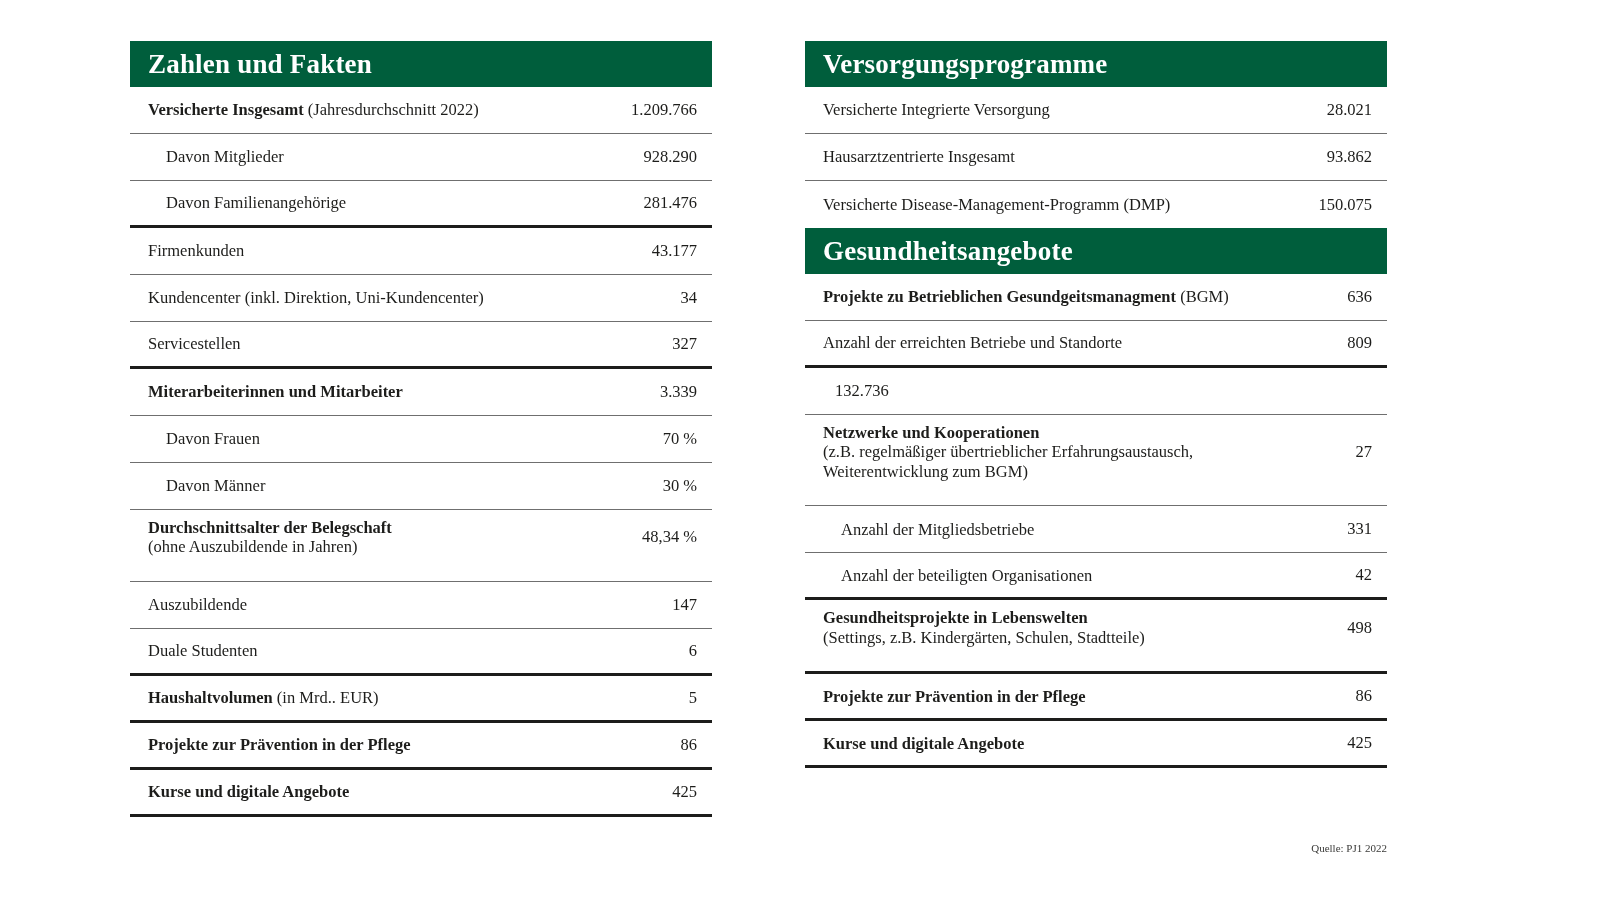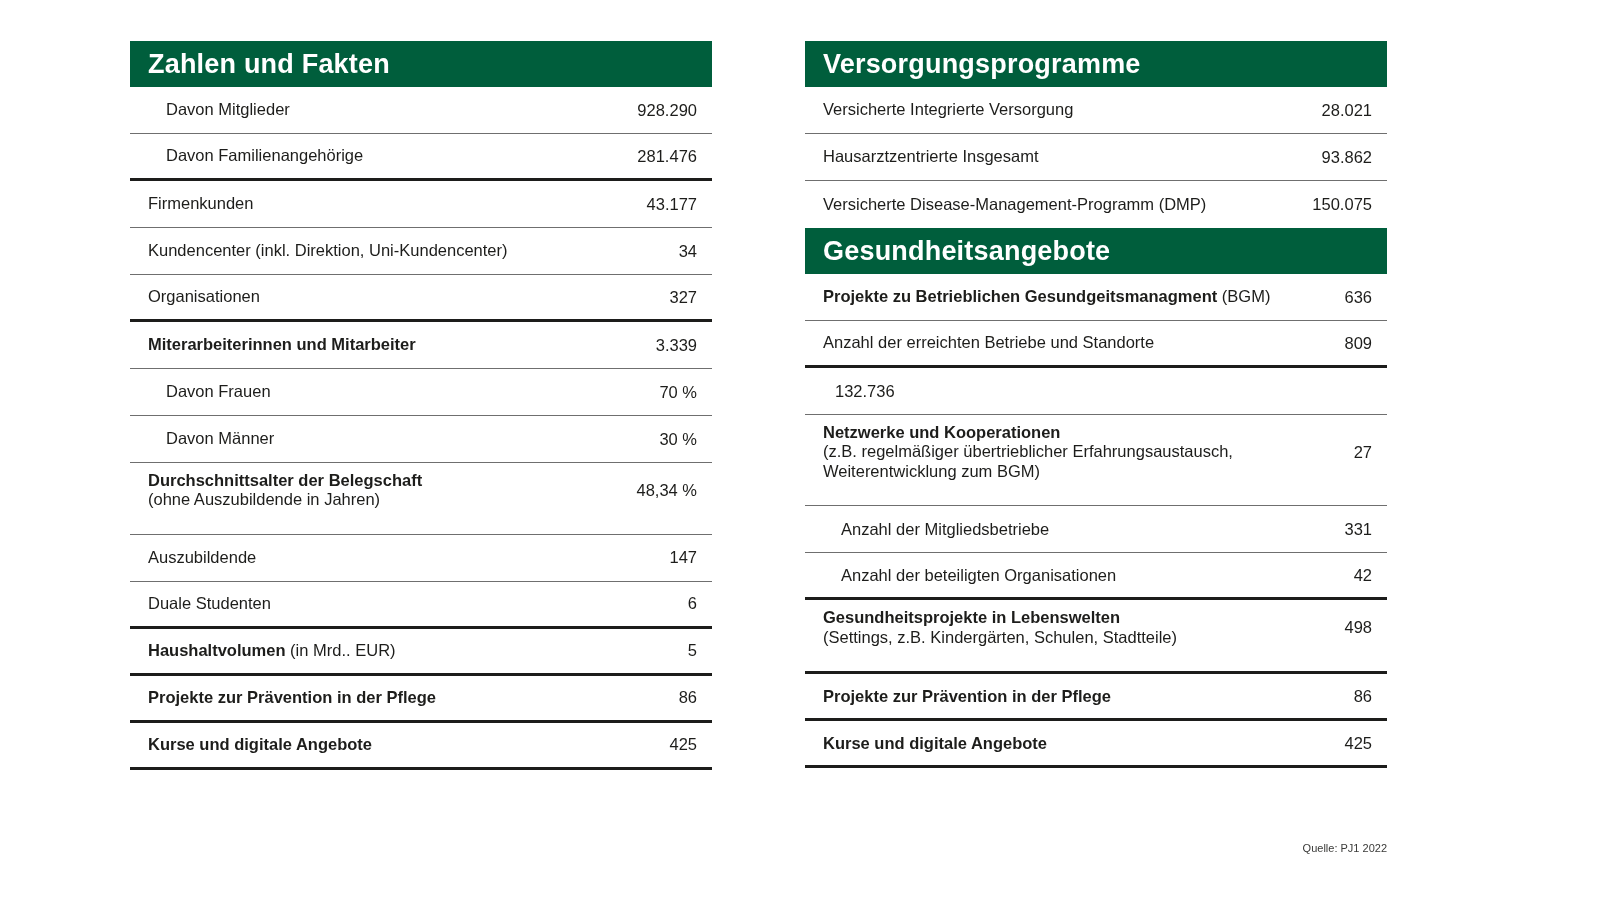--- a/index.html
+++ b/index.html
@@ -1,18 +1,18 @@
 <!DOCTYPE html>
 <html><head>
 <meta charset="utf-8">
 <style>
   * { margin:0; padding:0; box-sizing:border-box; }
   html,body { width:1600px; height:900px; background:#ffffff;
     font-family:"Liberation Sans", sans-serif; color:#1d1d1b; }
-  .page { position:relative; width:1600px; height:900px; overflow:hidden; }
+  .page { position:relative; width:1600px; height:900px; overflow:hidden;font-family:Liberation Serif, serif; }
 
   .col { position:absolute; top:41px; width:582px; }
   .col-left  { left:130px; }
   .col-right { left:805px; }
 
   .section-header {
     height:46px; background:#005E3C; color:#ffffff;
     display:flex; align-items:center; padding:0 18px;
     font-size:27px; font-weight:700; letter-spacing:0.2px;
   }
@@ -38,37 +38,41 @@
 </style>
 </head>
 <body>
 
 <div class="page">
 
   <div class="col col-left">
     <div class="section-header">Zahlen und Fakten</div>
 
     <div class="row thin">
+      <div class="label"><span class="b">Versicherte Insgesamt</span><span> (Jahresdurchschnitt 2022)</span></div>
+      <div class="value">1.209.766</div>
+    </div>
+    <div class="row thin">
       <div class="label indent"><span>Davon Mitglieder</span></div>
       <div class="value">928.290</div>
     </div>
     <div class="row thick">
       <div class="label indent"><span>Davon Familienangehörige</span></div>
       <div class="value">281.476</div>
     </div>
     <div class="row thin">
       <div class="label"><span>Firmenkunden</span></div>
       <div class="value">43.177</div>
     </div>
     <div class="row thin">
       <div class="label"><span>Kundencenter (inkl. Direktion, Uni-Kundencenter)</span></div>
       <div class="value">34</div>
     </div>
     <div class="row thick">
-      <div class="label"><span>Organisationen</span></div>
+      <div class="label"><span>Servicestellen</span></div>
       <div class="value">327</div>
     </div>
     <div class="row thin">
       <div class="label"><span class="b">Miterarbeiterinnen und Mitarbeiter</span></div>
       <div class="value">3.339</div>
     </div>
     <div class="row thin">
       <div class="label indent"><span>Davon Frauen</span></div>
       <div class="value">70 %</div>
     </div>

